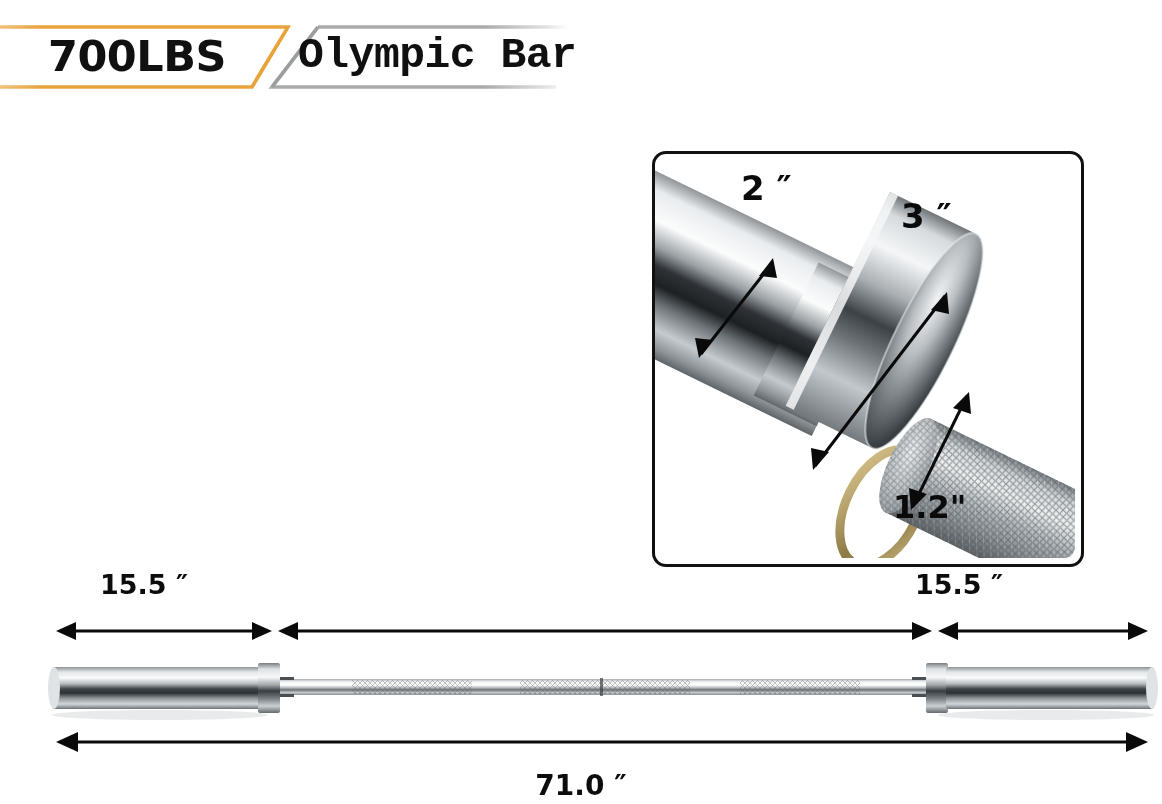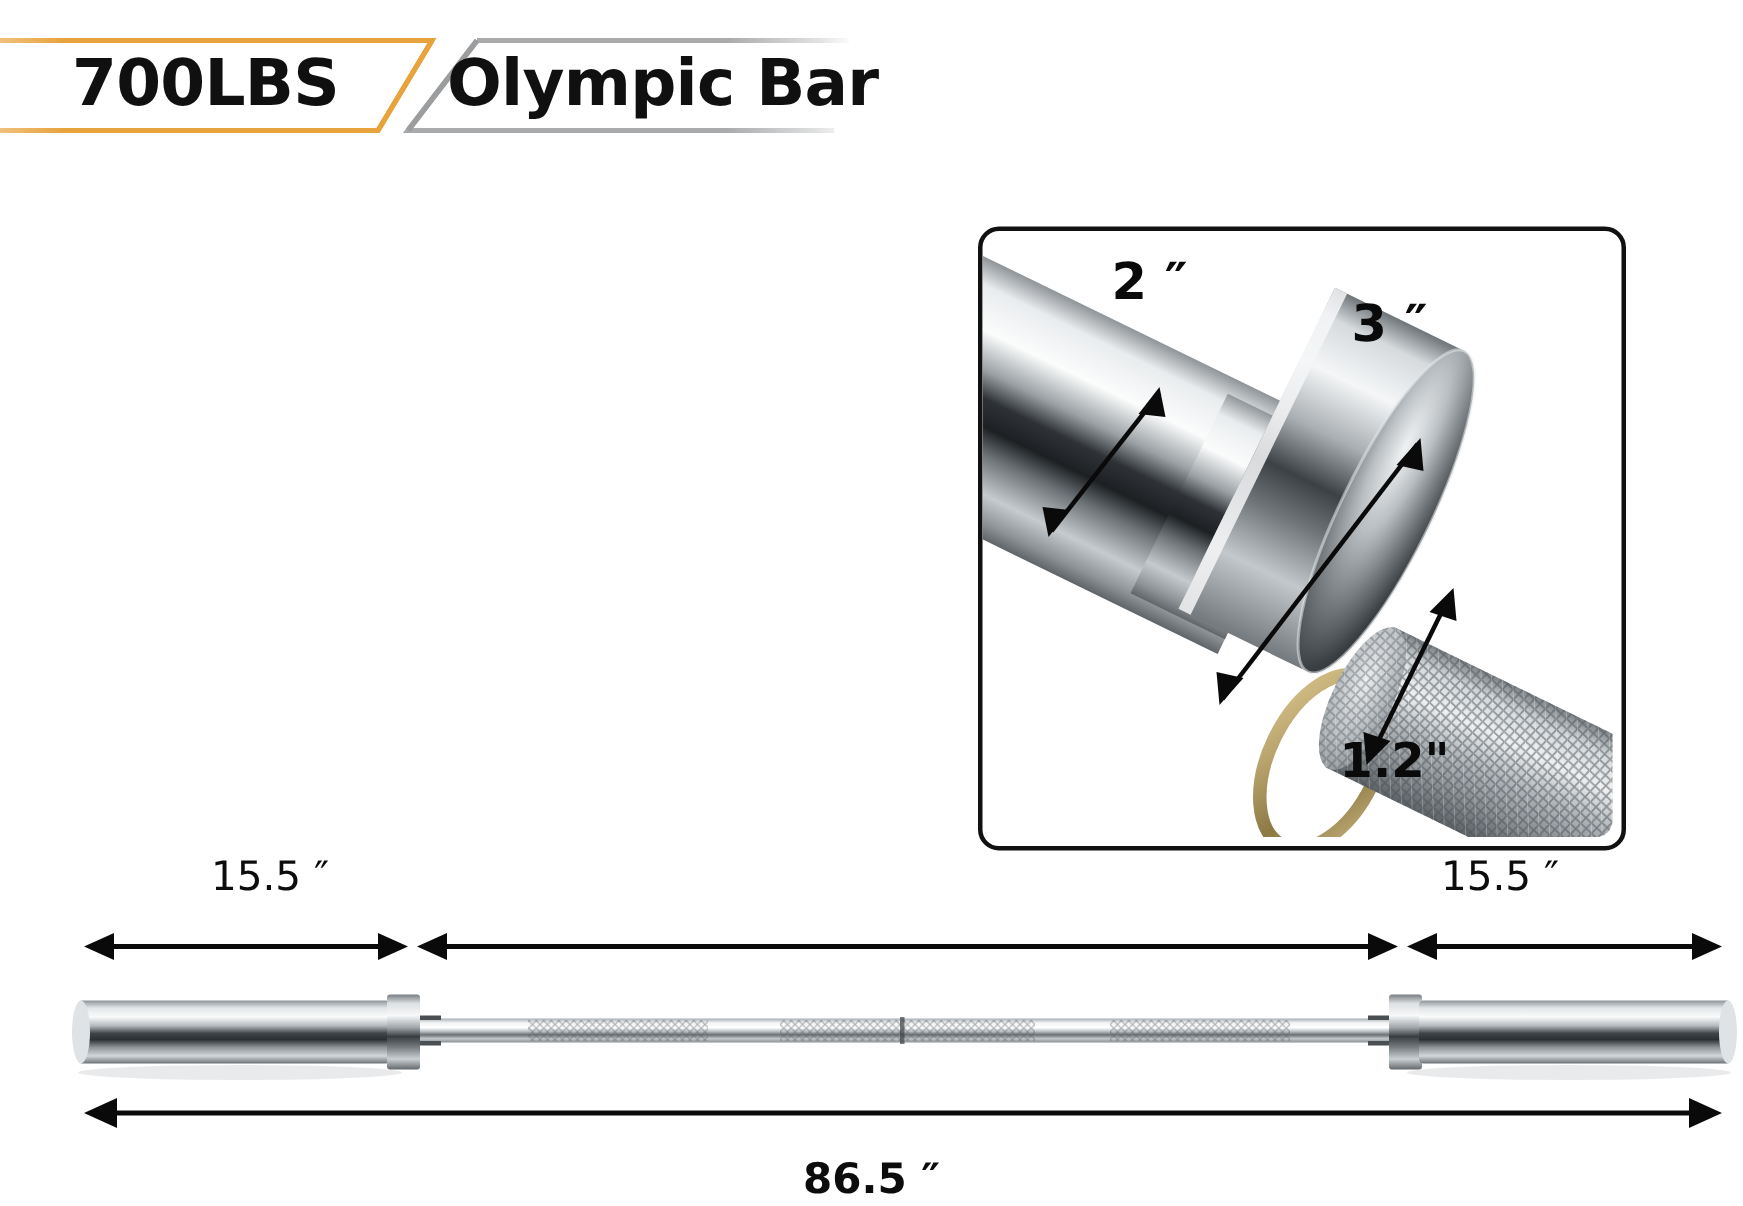--- a/index.html
+++ b/index.html
@@ -42,20 +42,21 @@
   }
   #title-weight {
     left: 48px;
     top: 18px;
     font-size: 43px;
   }
   #title-product {
     left: 298px;
     top: 18px;
     font-size: 43px;
+    font-family: Liberation Mono, monospace;
   }
 
   
   #inset-box {
     position: absolute;
     left: 652px;
     top: 138px;
     width: 426px;
     height: 410px;
     border: 3px solid #111111;
@@ -77,25 +78,25 @@
     white-space: nowrap;
   }
   #label-sleeve-dia  { left: 86px;  top: 14px;  font-size: 34px; }
   #label-collar-dia  { left: 246px; top: 42px;  font-size: 34px; }
   #label-shaft-dia   { left: 238px; top: 334px; font-size: 32px; }
 
   
   .seg-label {
     position: absolute;
     font-family: "DejaVu Sans", sans-serif;
-    font-weight: normal;
+    font-weight: bold;
     font-size: 27px;
     color: #0c0c0c;
     white-space: nowrap;
-    text-align: center;
+    text-align: left;
   }
   #seg-label-left   { left: 100px; top: 556px; width: 160px; }
   #seg-label-mid    { left: 523px; top: 556px; width: 160px; }
   #seg-label-right  { left: 915px; top: 556px; width: 170px; }
 
   #total-label {
     position: absolute;
     left: 481px;
     top: 756px;
     width: 200px;
@@ -358,15 +359,15 @@
       <rect x="912" y="681" width="14" height="3" fill="#4a4f53"></rect>
 
       <rect x="946" y="654" width="208" height="42" rx="3" fill="url(#barSleeve)"></rect>
       <ellipse cx="1152" cy="675" rx="6" ry="21" fill="#dfe3e6"></ellipse>
 
       <ellipse cx="160" cy="702" rx="108" ry="5" fill="#9aa0a4" opacity="0.22"></ellipse>
       <ellipse cx="1046" cy="702" rx="108" ry="5" fill="#9aa0a4" opacity="0.22"></ellipse>
     </g>
   </svg>
 
-  <div id="total-label">86.5 ″</div>
+  <div id="total-label">71.0 ″</div>
 
 </div>
 
 </body></html>

